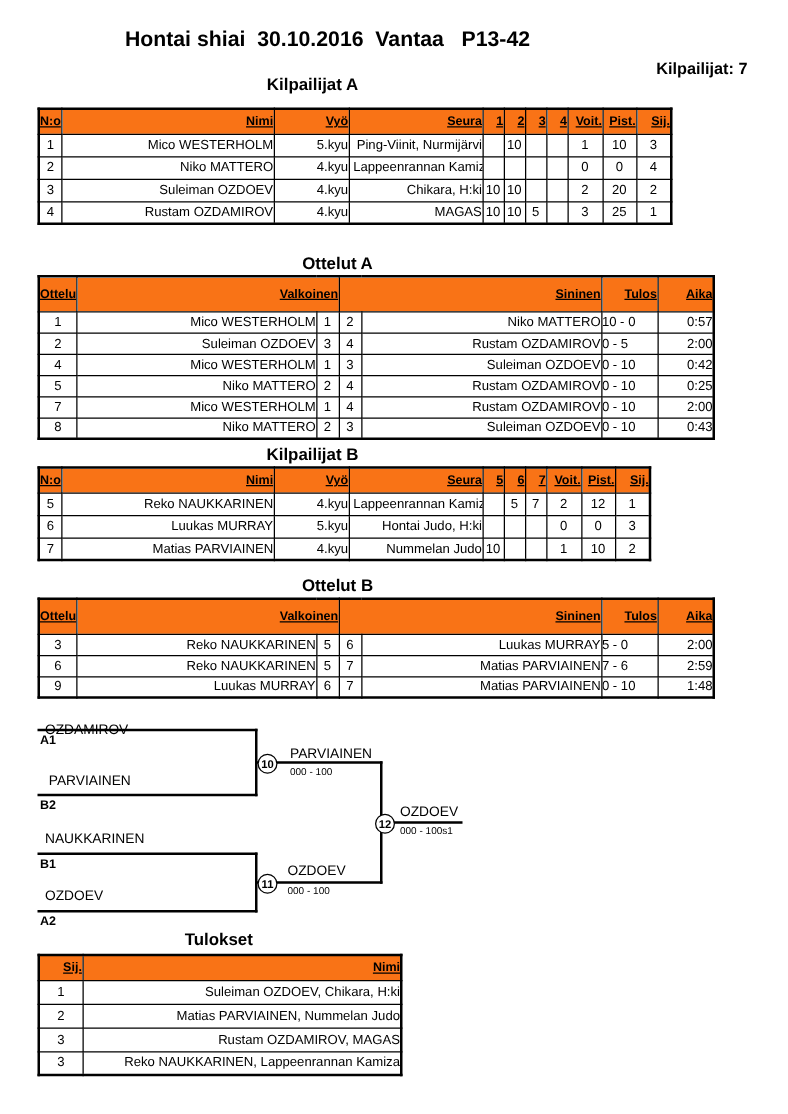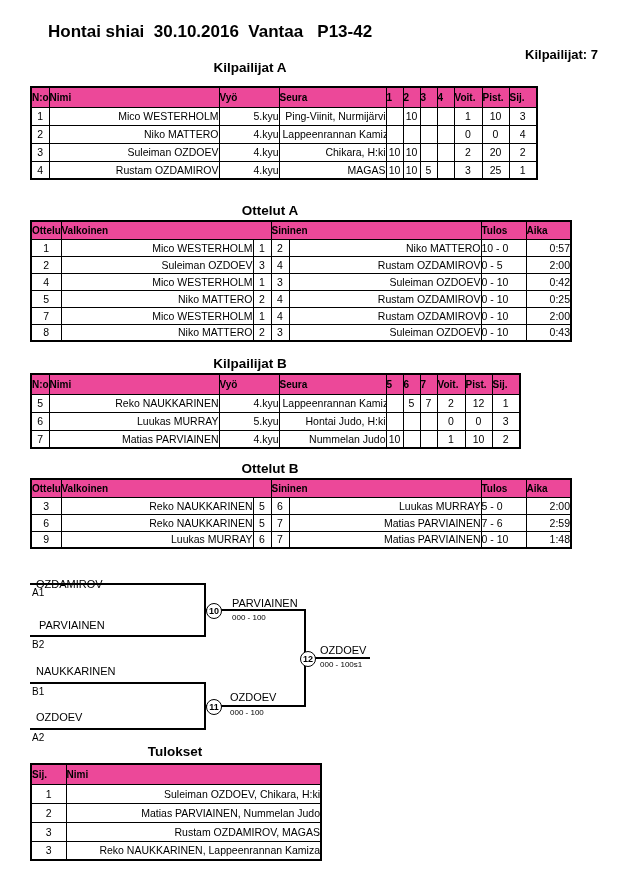--- a/index.html
+++ b/index.html
@@ -3,50 +3,50 @@
 <meta charset="utf-8">
 <style>
   * { margin:0; padding:0; box-sizing:border-box; }
   html,body { background:#fff; }
   body {
     width:630px; height:891px; position:relative;
     font-family:"Liberation Sans", sans-serif; color:#000;
   }
   .abs { position:absolute; }
   .page-title {
-    top:22px; left:0; width:524px; 
-    font-size:17px; font-weight:bold; white-space:pre;margin-left:48px;
+    top:22px; left:0; width:524px; text-align:center;
+    font-size:17px; font-weight:bold; white-space:pre;
   }
   .count-label { top:47px; right:32px; font-size:13px; font-weight:bold; }
   .sec-heading { font-size:13.5px; font-weight:bold; text-align:center; }
 
   table.tbl {
     position:absolute; border-collapse:collapse; table-layout:fixed;
     background:#fff; border:2px solid #000;
   }
   .tbl th, .tbl td {
     border:1px solid #000; overflow:hidden; white-space:nowrap;
     padding:0; vertical-align:middle;
   }
   .tbl th {
-    background:#ec4899; font-weight:bold; font-size:10px;
-    text-align:left; height:20px;
+    background:#f97316; font-weight:bold; font-size:10px;
+    text-align:right; height:20px;text-decoration:underline;
   }
   .tbl td { font-size:10.5px; height:18px; }
   .ott td { height:17px; }
-  .ott th { height:18px; }
+  .ott th { height:28px; }
   .tul td { height:19px; }
   td.l { text-align:right; padding-left:3px; }
   td.c { text-align:center; }
   td.r { text-align:left; padding-right:3px; }
 
   
   .bk-line { position:absolute; background:#000; z-index:1; }
   .bk-name { position:absolute; font-size:11px; z-index:1; }
-  .bk-seed { position:absolute; font-size:10px; z-index:1; }
+  .bk-seed { position:absolute; font-size:10px; z-index:1;font-weight:bold; }
   .bk-winner { position:absolute; font-size:11px; z-index:1; }
   .bk-score { position:absolute; font-size:8px; z-index:1; }
   .bk-circle {
     position:absolute; width:16px; height:16px; border:1px solid #000;
     border-radius:50%; background:#fff; z-index:2;
     display:flex; align-items:center; justify-content:center;
     font-size:9px; font-weight:bold;
   }
 </style>
 </head>

